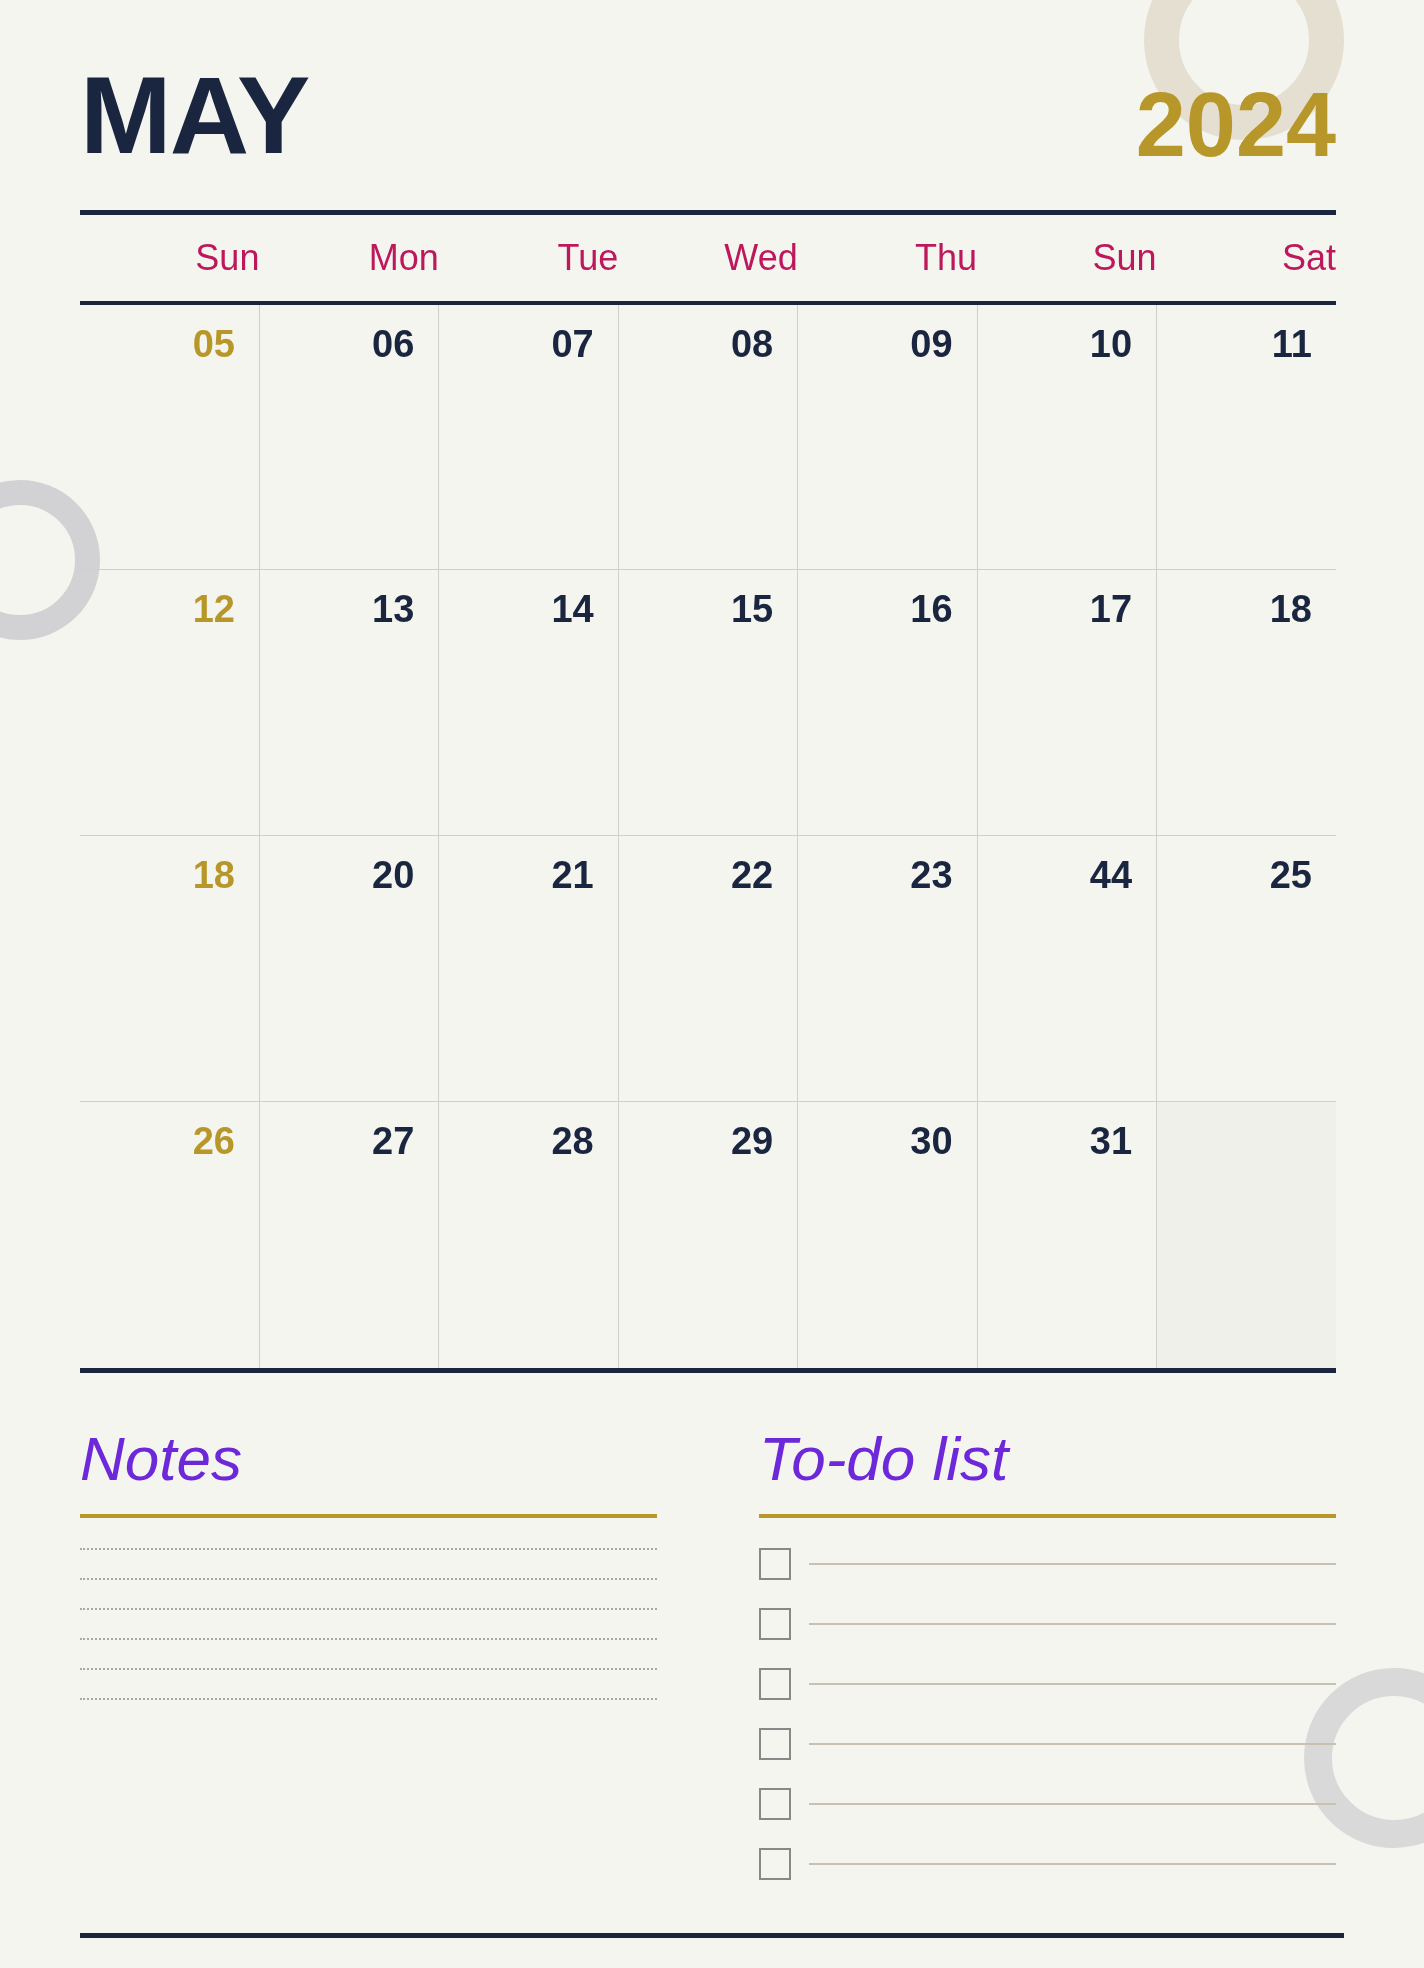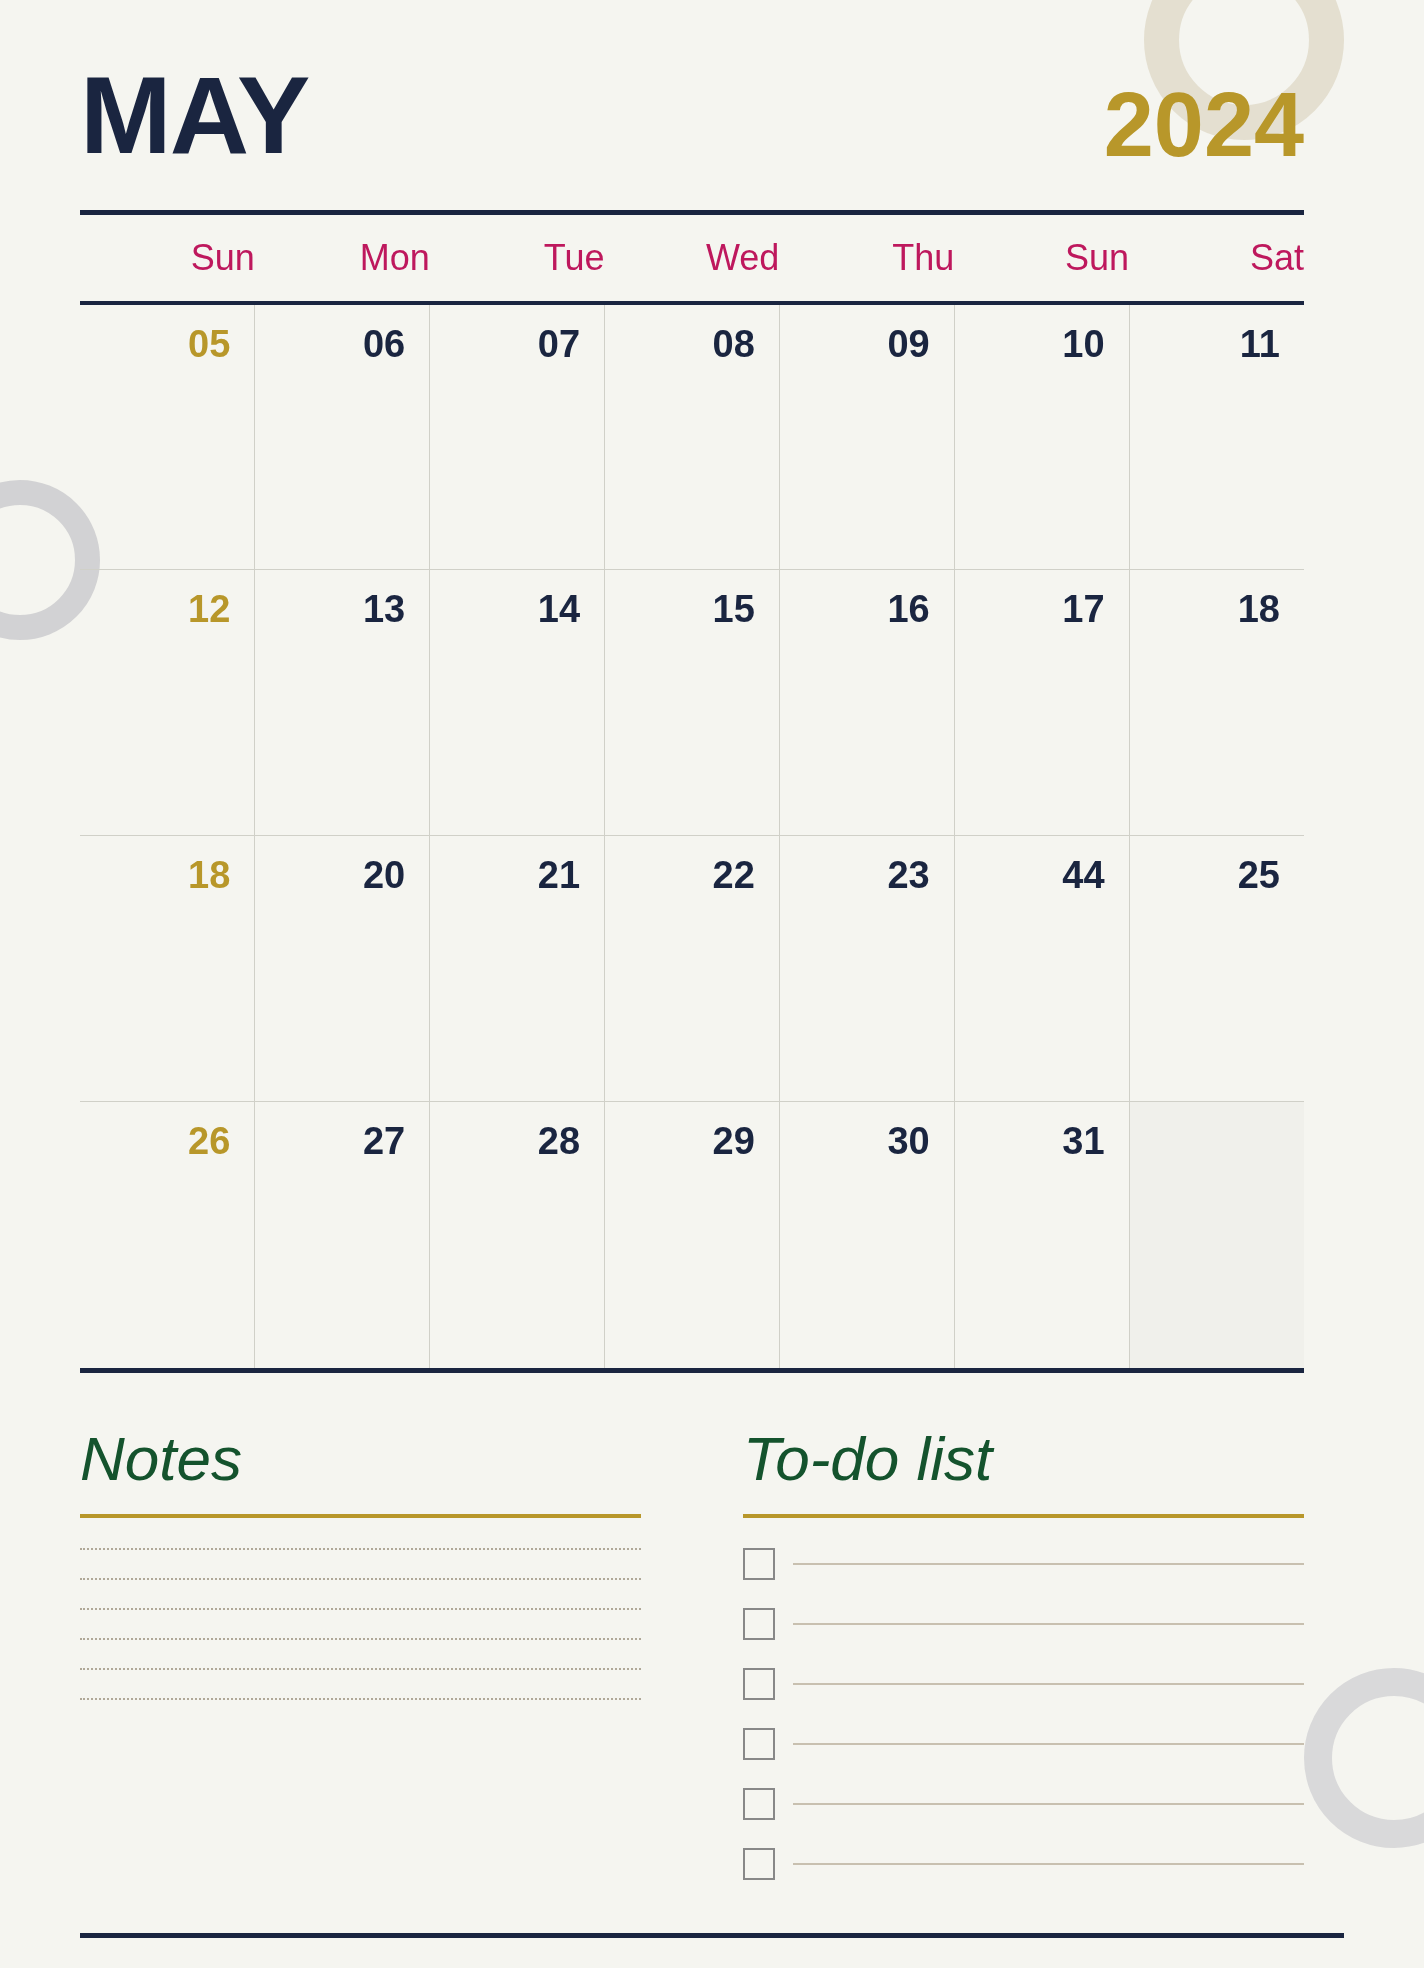--- a/index.html
+++ b/index.html
@@ -44,21 +44,21 @@
       right: -60px;
       width: 180px;
       height: 180px;
       border-radius: 50%;
       background: transparent;
       border: 28px solid #b0b0b8;
       opacity: 0.4;
     }
 
     .page {
-      padding: 60px 120px 60px 80px;
+      padding: 60px 88px 60px 80px;
       height: 100%;
       display: flex;
       flex-direction: column;
       position: relative;
       z-index: 1;
     }
 
     
     .header {
       display: flex;
@@ -157,21 +157,21 @@
       flex: 1;
     }
 
     .todo-section {
       flex: 1;
       margin-left: 22px;
     }
 
     .section-title {
       font-size: 62px;
-      color: #14532d;
+      color: #6d28d9;
       margin-bottom: 20px;
       font-style: italic;
       font-weight: 400;
     }
 
     .section-underline {
       height: 4px;
       background: #b8972a;
       margin-bottom: 30px;
     }

